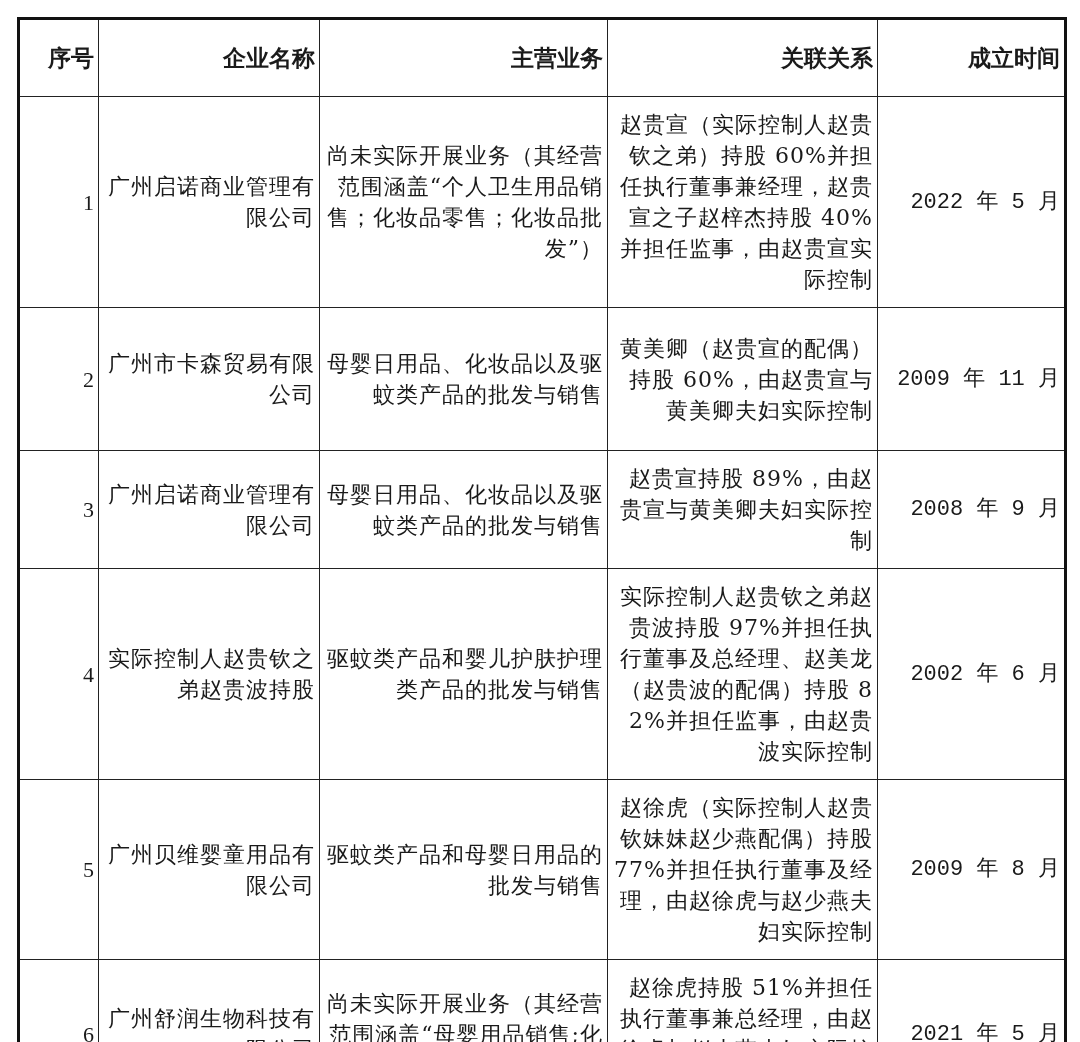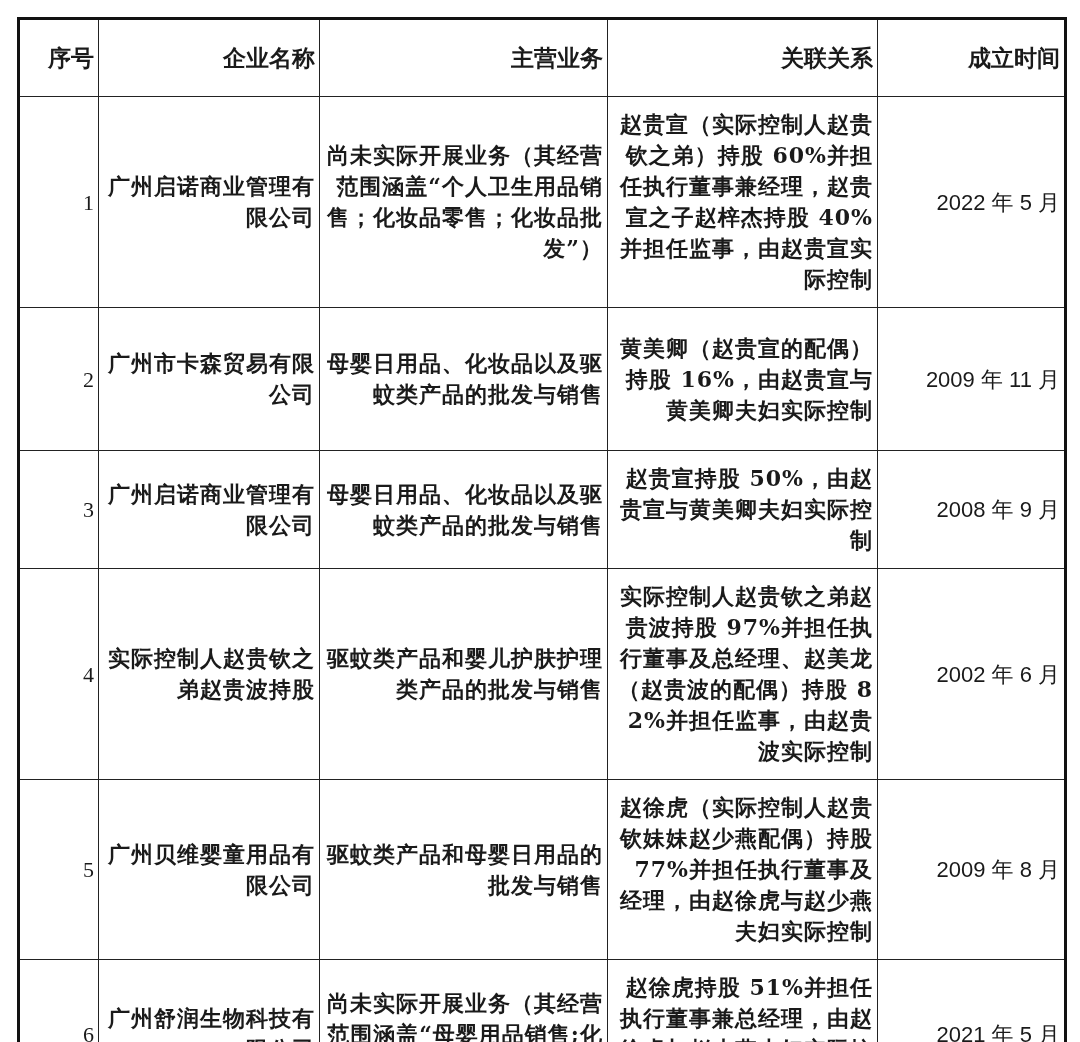--- a/index.html
+++ b/index.html
@@ -13,22 +13,22 @@
   }
   table.rel th, table.rel td {
     border: 1.5px solid #222;
     text-align: right; vertical-align: middle;
     font-size: 22px; line-height: 31px;
     padding: 12px 4px;
     word-break: break-all;
   }
   table.rel th { font-weight: bold; height: 52px; font-family: "DejaVu Sans", "Liberation Sans", sans-serif; font-size: 23px; }
   td.num { font-family: "Liberation Serif", "DejaVu Serif", serif; font-size: 23px; }
-  td.date { font-family: Liberation Sans, sans-serif; font-size: 22px; white-space: nowrap; margin-top: 36px; }
-  td.cell { letter-spacing: 1px; font-weight: bold; }
+  td.date { font-family: Liberation Mono, monospace; font-size: 22px; white-space: nowrap; margin-top: 36px; }
+  td.cell { letter-spacing: 1px; }
 </style>
 </head>
 <body>
 
 <table class="rel">
   <colgroup>
     <col style="width:80px">
     <col style="width:221px">
     <col style="width:288px">
     <col style="width:270px">
@@ -48,28 +48,28 @@
       <td class="num">1</td>
       <td class="cell">广州启诺商业管理有限公司</td>
       <td class="cell">尚未实际开展业务（其经营范围涵盖“个人卫生用品销售；化妆品零售；化妆品批发”）</td>
       <td class="cell">赵贵宣（实际控制人赵贵钦之弟）持股 60%并担任执行董事兼经理，赵贵宣之子赵梓杰持股 40%并担任监事，由赵贵宣实际控制</td>
       <td class="date">2022 年 5 月</td>
     </tr>
     <tr style="height:143px">
       <td class="num">2</td>
       <td class="cell">广州市卡森贸易有限公司</td>
       <td class="cell">母婴日用品、化妆品以及驱蚊类产品的批发与销售</td>
-      <td class="cell">黄美卿（赵贵宣的配偶）持股 16%，由赵贵宣与黄美卿夫妇实际控制</td>
+      <td class="cell">黄美卿（赵贵宣的配偶）持股 60%，由赵贵宣与黄美卿夫妇实际控制</td>
       <td class="date">2009 年 11 月</td>
     </tr>
     <tr style="height:103px">
       <td class="num">3</td>
       <td class="cell">广州启诺商业管理有限公司</td>
       <td class="cell">母婴日用品、化妆品以及驱蚊类产品的批发与销售</td>
-      <td class="cell">赵贵宣持股 50%，由赵贵宣与黄美卿夫妇实际控制</td>
+      <td class="cell">赵贵宣持股 89%，由赵贵宣与黄美卿夫妇实际控制</td>
       <td class="date">2008 年 9 月</td>
     </tr>
     <tr style="height:200px">
       <td class="num">4</td>
       <td class="cell">实际控制人赵贵钦之弟赵贵波持股</td>
       <td class="cell">驱蚊类产品和婴儿护肤护理类产品的批发与销售</td>
       <td class="cell">实际控制人赵贵钦之弟赵贵波持股 97%并担任执行董事及总经理、赵美龙（赵贵波的配偶）持股 82%并担任监事，由赵贵波实际控制</td>
       <td class="date">2002 年 6 月</td>
     </tr>
     <tr style="height:177px">

